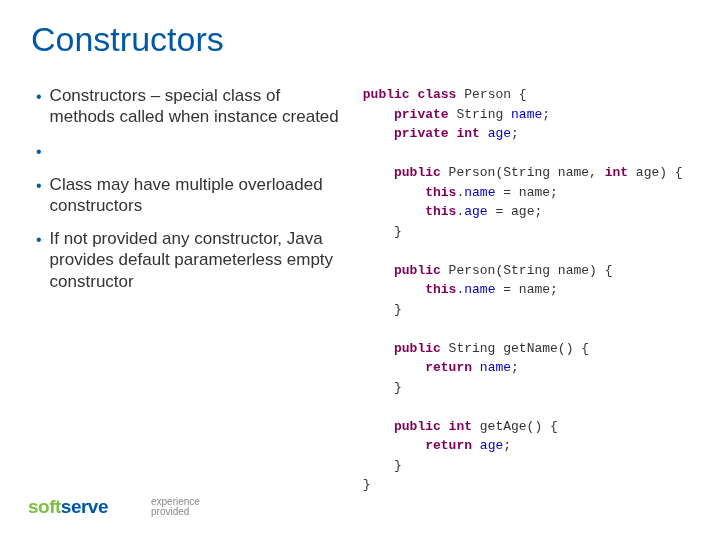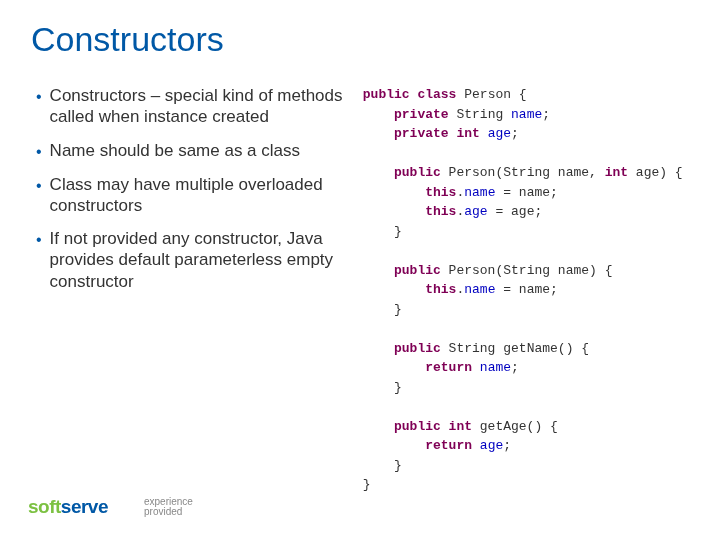--- a/index.html
+++ b/index.html
@@ -60,40 +60,39 @@
     white-space: pre;
   }
   .kw { color: #7f0055; font-weight: bold; }
   .fld { color: #0000c0; }
   .footer-logo {
     position: absolute;
     left: 28px;
     bottom: 22px;
     display: flex;
     align-items: center;
-    gap: 16px;
+    gap: 23px;
   }
   .logo-soft { color: #7cc142; font-weight: 600; font-size: 19px; letter-spacing: -0.5px; }
   .logo-serve { color: #0058a6; font-weight: 600; font-size: 19px; letter-spacing: -0.5px; }
   .logo-tag { color: #888; font-size: 10px; line-height: 1; margin-left: 20px; }
 </style>
 </head>
 <body>
 
 <h1 class="title">Constructors</h1>
 
 <div class="content">
   <div class="left-col">
     <div class="bullet-item">
       <span class="bullet-dot">•</span>
-      <span>Constructors – special kind of methods called when instance created</span>
+      <span>Constructors – special class of methods called when instance created</span>
     </div>
     <div class="bullet-item">
       <span class="bullet-dot">•</span>
-      <span>Name should be same as a class</span>
     </div>
     <div class="bullet-item">
       <span class="bullet-dot">•</span>
       <span>Class may have multiple overloaded constructors</span>
     </div>
     <div class="bullet-item">
       <span class="bullet-dot">•</span>
       <span>If not provided any constructor, Java provides default parameterless empty constructor</span>
     </div>
   </div>

